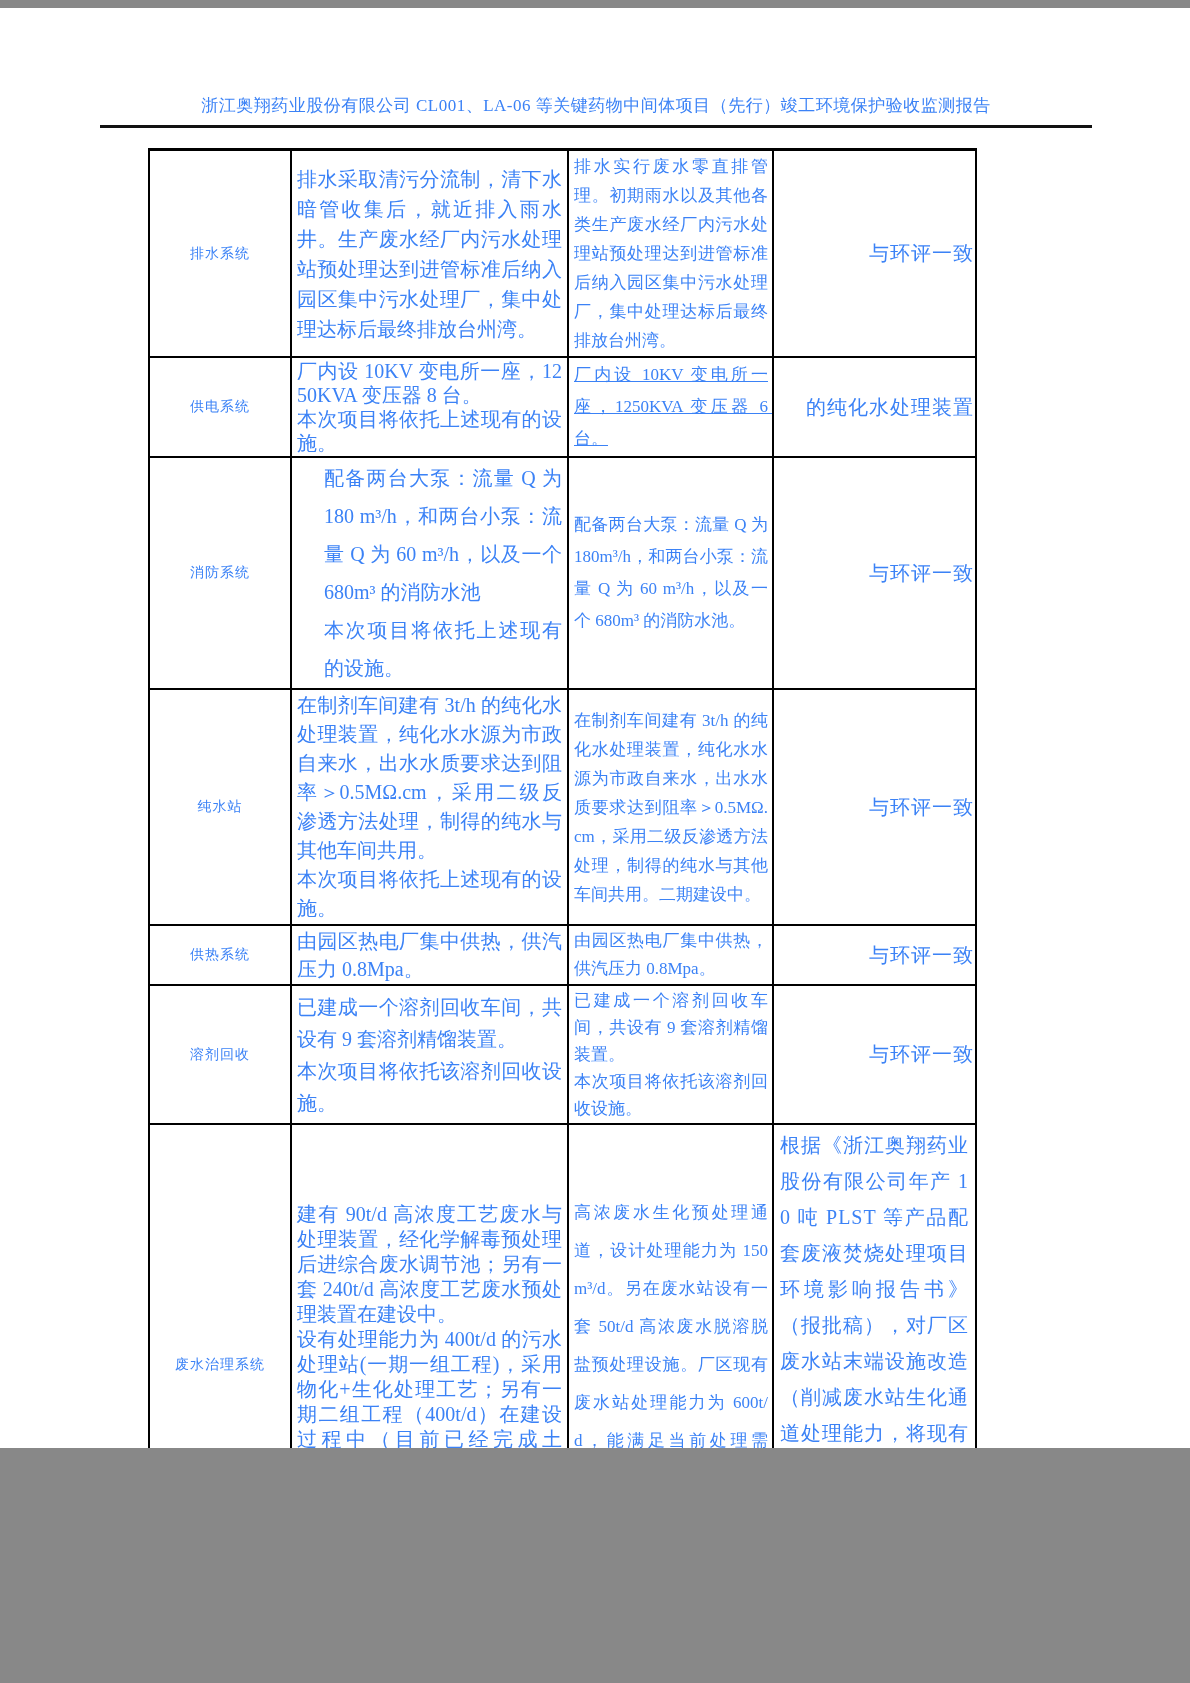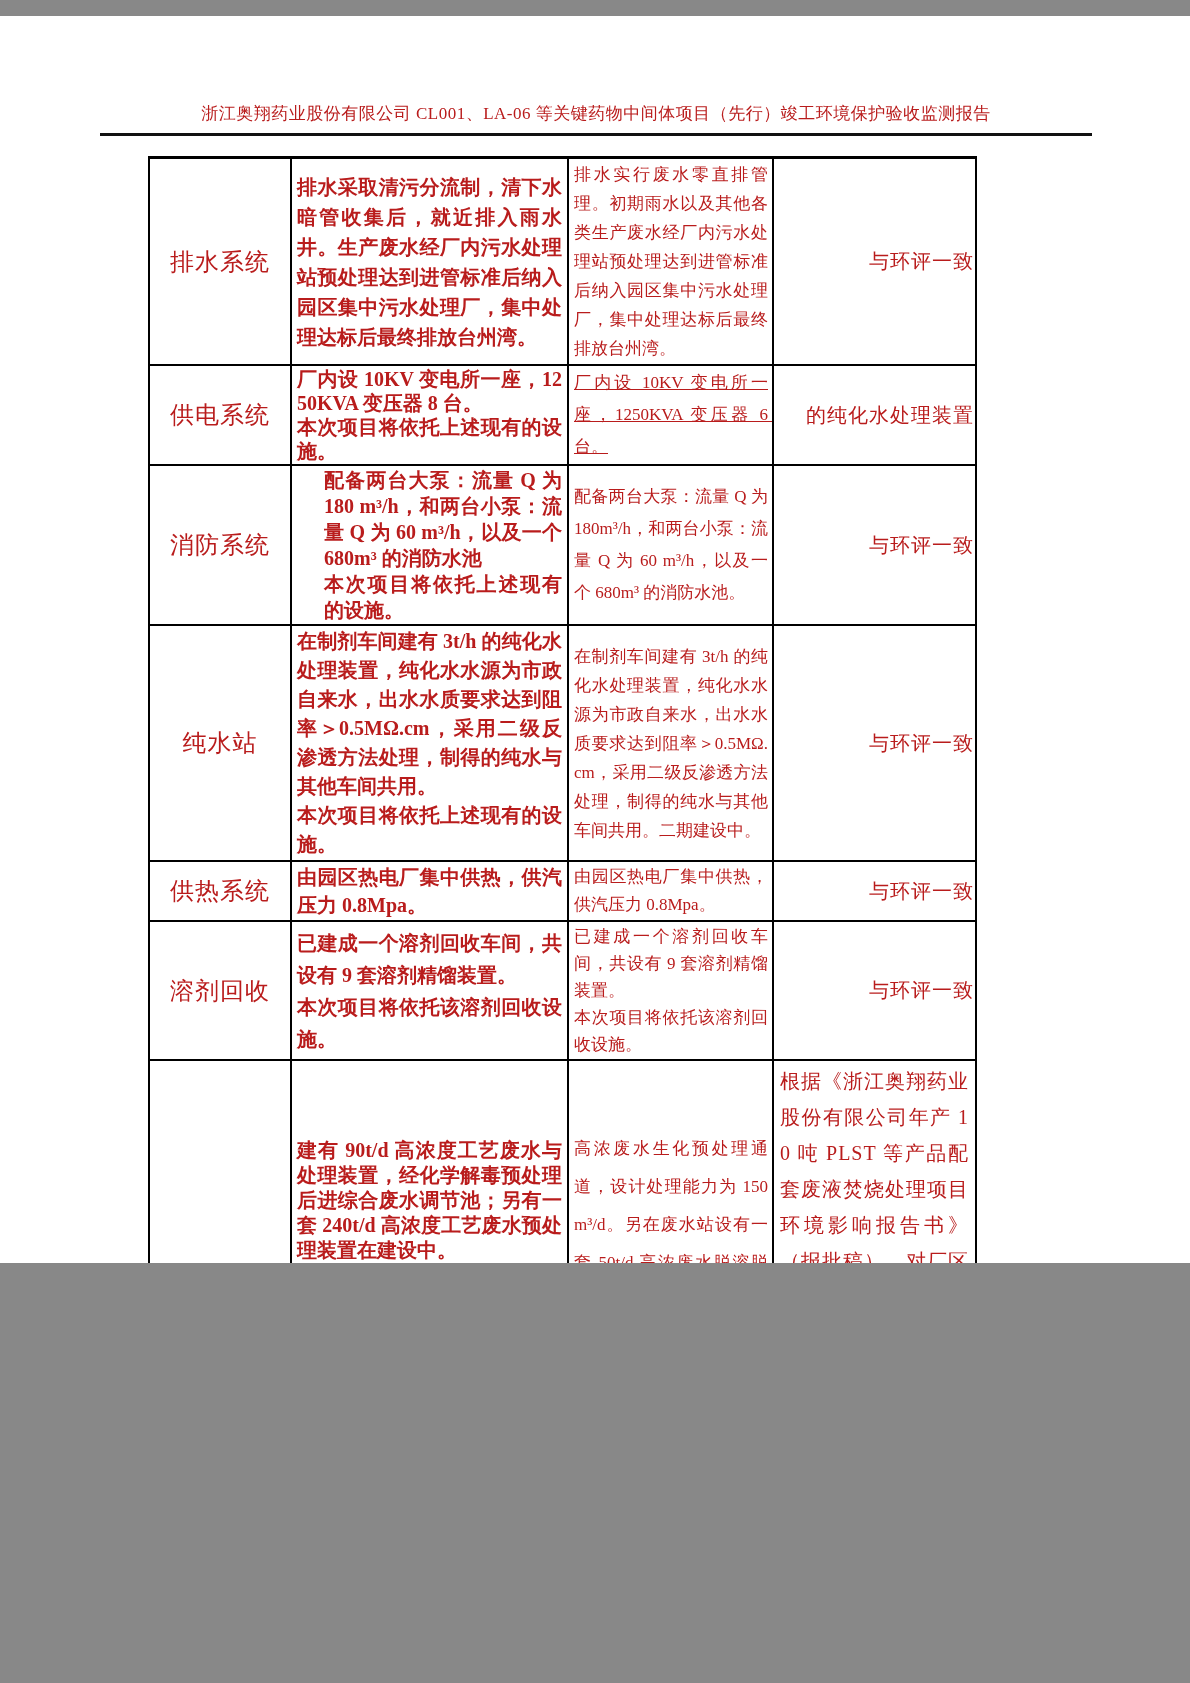--- a/index.html
+++ b/index.html
@@ -1,22 +1,22 @@
 <!DOCTYPE html>
 <html><head>
 <meta charset="utf-8">
 <style>
   html,body { margin:0; padding:0; background:#888; }
   .page {
     position:relative;
-    width:1190px; height:1247px;
-    margin:16px auto;
+    width:1190px; height:1440px;
+    margin:8px auto;
     background:#ffffff;
     font-family:"Liberation Serif","DejaVu Serif",serif;
-    color:#b91c1c;
+    color:#3b82f6;
     overflow:hidden;
   }
   
   .page-header {
     position:absolute; top:86px; left:100px; right:98px;
     text-align:center;
     font-size:17px;
     letter-spacing:0.5px;
     padding-bottom:8px;
     border-bottom:3px solid #111;
@@ -25,30 +25,30 @@
   
   table.doc-table {
     position:absolute; top:140px; left:148px;
     width:827px;
     border-collapse:collapse;
     table-layout:fixed;
   }
   table.doc-table { border:2px solid #000; border-top:3px solid #000; border-bottom:5px solid #000; }
   table.doc-table td { border:2px solid #000; overflow:hidden; }
 
-  td.c-name  { text-align:center; vertical-align:middle; font-size:24px; letter-spacing:1px; }
+  td.c-name  { text-align:center; vertical-align:middle; font-size:14px; letter-spacing:1px; }
   td.c-design{ font-size:20px; line-height:30px; text-align:justify; vertical-align:middle;
-               padding:1px 5px 1px 5px; white-space:pre-wrap; word-break:break-all;font-weight:bold; }
+               padding:1px 5px 1px 5px; white-space:pre-wrap; word-break:break-all; }
   td.c-actual{ font-size:17px; line-height:30px; text-align:justify; vertical-align:middle;
                padding:1px 4px 1px 5px; white-space:pre-wrap; word-break:break-all; }
   td.c-concl { text-align:right; vertical-align:middle; font-size:20px; letter-spacing:1px; }
 
   tr.r1 { height:205px; } tr.r1 td.c-actual { line-height:29px; }
   tr.r2 { height:98px;  } tr.r2 td.c-design { line-height:24px; } tr.r2 td.c-actual { line-height:32px;text-decoration:underline; }
-  tr.r3 { height:154px; } tr.r3 td.c-design { line-height:26px;padding-left:32px; } tr.r3 td.c-actual { line-height:32px; }
+  tr.r3 { height:154px; } tr.r3 td.c-design { line-height:38px;padding-left:32px; } tr.r3 td.c-actual { line-height:32px; }
   tr.r4 { height:235px; } tr.r4 td.c-design { line-height:29px; } tr.r4 td.c-actual { line-height:29px; }
   tr.r5 { height:58px;  }  tr.r5 td.c-design, tr.r5 td.c-actual { line-height:28px; }
   tr.r6 { height:135px; } tr.r6 td.c-design { line-height:32px; } tr.r6 td.c-actual { line-height:27px; }
   tr.r7 { height:483px; } tr.r7 td.c-design { line-height:25px; }
   tr.r7 td.c-actual { line-height:38px; }
   tr.r7 td.c-concl  { text-align:justify; vertical-align:top; padding:2px 6px; }
   .clip-box { height:474px; overflow:hidden; font-size:20px; line-height:36px;
               text-align:justify; white-space:pre-wrap; word-break:break-all; }
 
   

